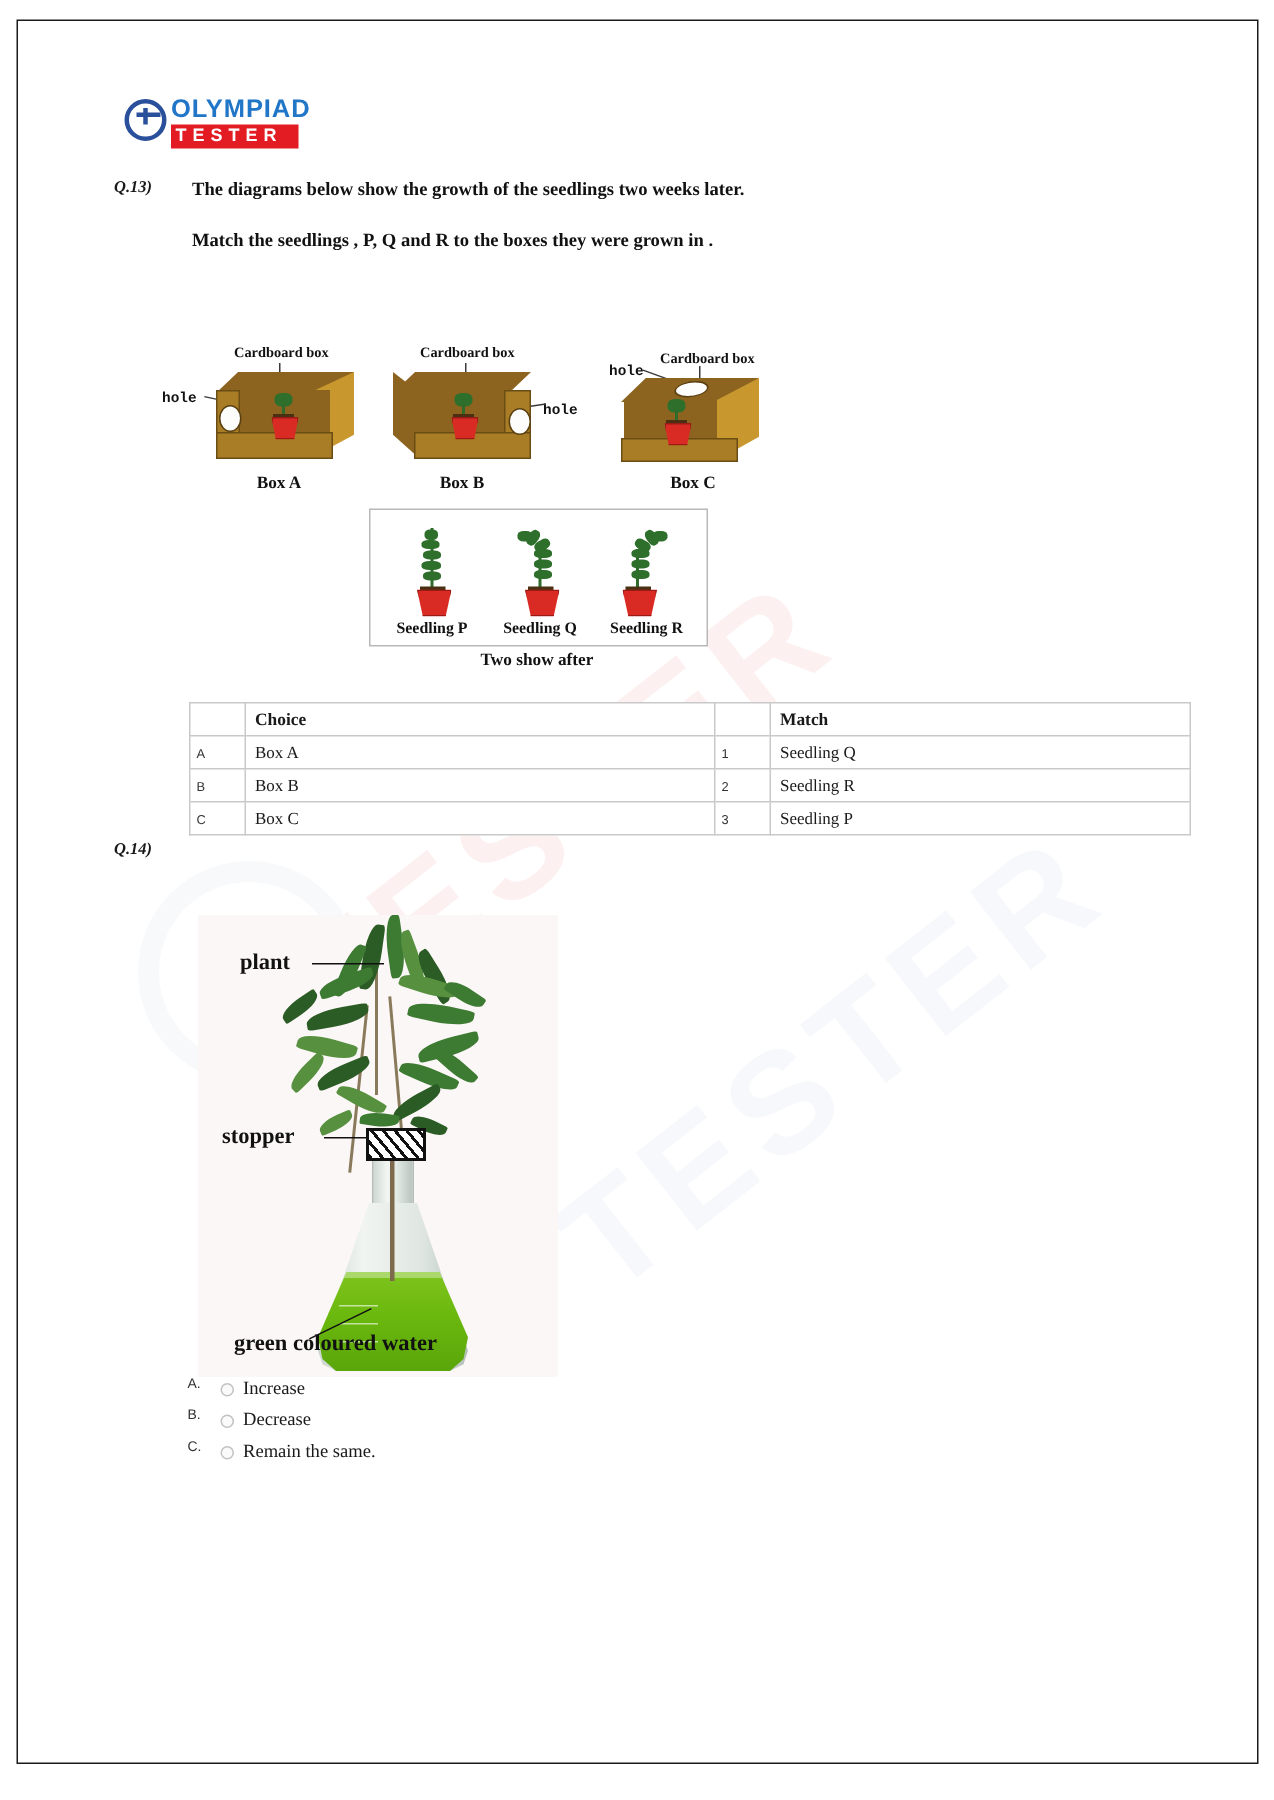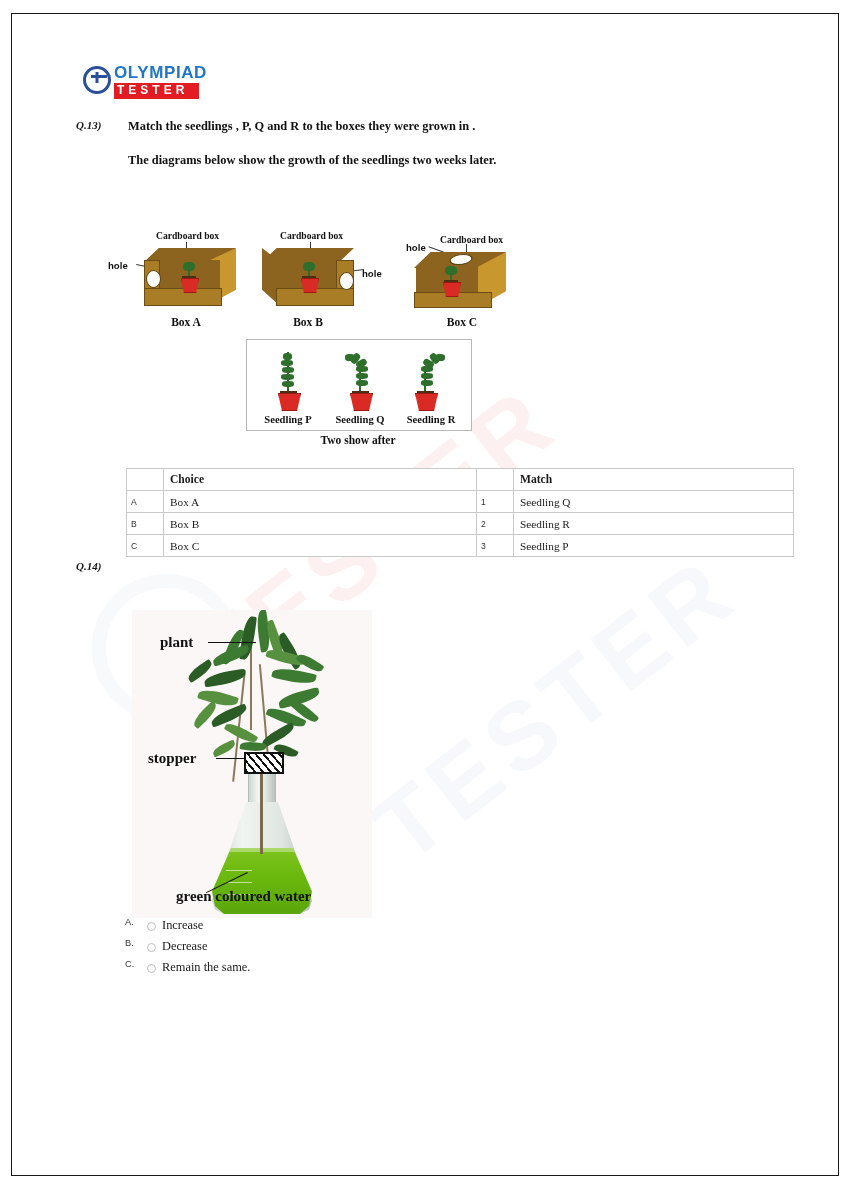--- a/index.html
+++ b/index.html
@@ -34,21 +34,21 @@
 
   .q14-body{position:absolute;left:116px;top:544px;width:560px;font-family:"Liberation Sans",sans-serif;
       font-weight:bold;font-size:11.3px;line-height:14.5px;color:#111;}
 
   
   .boxfig{position:absolute;left:114px;top:216px;width:400px;height:98px;}
   .box-unit{position:absolute;width:120px;height:98px;}
   .cb-label{position:absolute;font-family:"Liberation Serif",serif;font-weight:bold;font-size:9.6px;color:#111;white-space:nowrap;}
   .bx-name{position:absolute;bottom:0;width:100%;text-align:center;font-family:"Liberation Serif",serif;
       font-weight:bold;font-size:11.5px;color:#111;}
-  .hole-lab{position:absolute;font-family:Liberation Sans, sans-serif;font-weight:bold;font-size:9.6px;color:#111;}
+  .hole-lab{position:absolute;font-family:Liberation Mono, monospace;font-weight:bold;font-size:9.6px;color:#111;}
   .lead{position:absolute;background:#3a3a3a;height:1px;}
 
   .cube{position:absolute;}
   .cube .face-front{position:absolute;background:#a97c26;border:1px solid #6b4c14;box-sizing:border-box;}
   .cube .face-top{position:absolute;background:#8c6420;}
   .cube .face-side{position:absolute;background:#c8982f;}
   .cube .inner{position:absolute;background:#8c6420;}
   .hole{position:absolute;background:#fdfdfb;border:1px solid #5a4010;border-radius:50%;}
 
   .plant-ico{position:absolute;}
@@ -124,22 +124,22 @@
   </div>
 
   <div class="logo">
     <div class="logo-mark"></div>
     <div class="logo-olympiad">OLYMPIAD</div>
     <div class="logo-tester">TESTER</div>
   </div>
 
   <div class="qnum" style="left:64px;top:105px;">Q.13)</div>
   <div class="q13-body">
+    <p>The diagrams below show the growth of the seedlings two weeks later.</p>
     <p>Match the seedlings , P, Q and R to the boxes they were grown in .</p>
-    <p>The diagrams below show the growth of the seedlings two weeks later.</p>
   </div>
 
   <div class="boxfig">
 
     <div class="box-unit" style="left:0;top:0;">
       <div class="cb-label" style="left:30px;top:0px;">Cardboard box</div>
       <div class="hole-lab" style="left:-18px;top:30px;">hole</div>
       <div class="lead" style="left:10px;top:36px;width:20px;transform:rotate(12deg);"></div>
       <div class="lead" style="left:60px;top:12px;width:1px;height:10px;"></div>
       <div class="cube" style="left:18px;top:18px;width:92px;height:58px;">
@@ -325,21 +325,21 @@
       <div class="stopper-blk"></div>
     </div>
 
     <div class="pf-lab" style="left:28px;top:24px;">plant</div>
     <div class="pf-lead" style="left:76px;top:32px;width:48px;"></div>
 
     <div class="pf-lab" style="left:16px;top:140px;">stopper</div>
     <div class="pf-lead" style="left:84px;top:148px;width:28px;"></div>
 
     <div class="pf-lead" style="left:72px;top:272px;width:46px;transform:rotate(-26deg);"></div>
-    <div class="pf-lab" style="left:44px;top:278px;">green coloured water</div>
+    <div class="pf-lab" style="left:24px;top:278px;">green coloured water</div>
   </div>
 
   <div class="opts">
     <div class="opt">
       <span class="opt-letter">A.</span>
       <span class="radio"></span>
       <span class="opt-text">Increase</span>
     </div>
     <div class="opt">
       <span class="opt-letter">B.</span>

